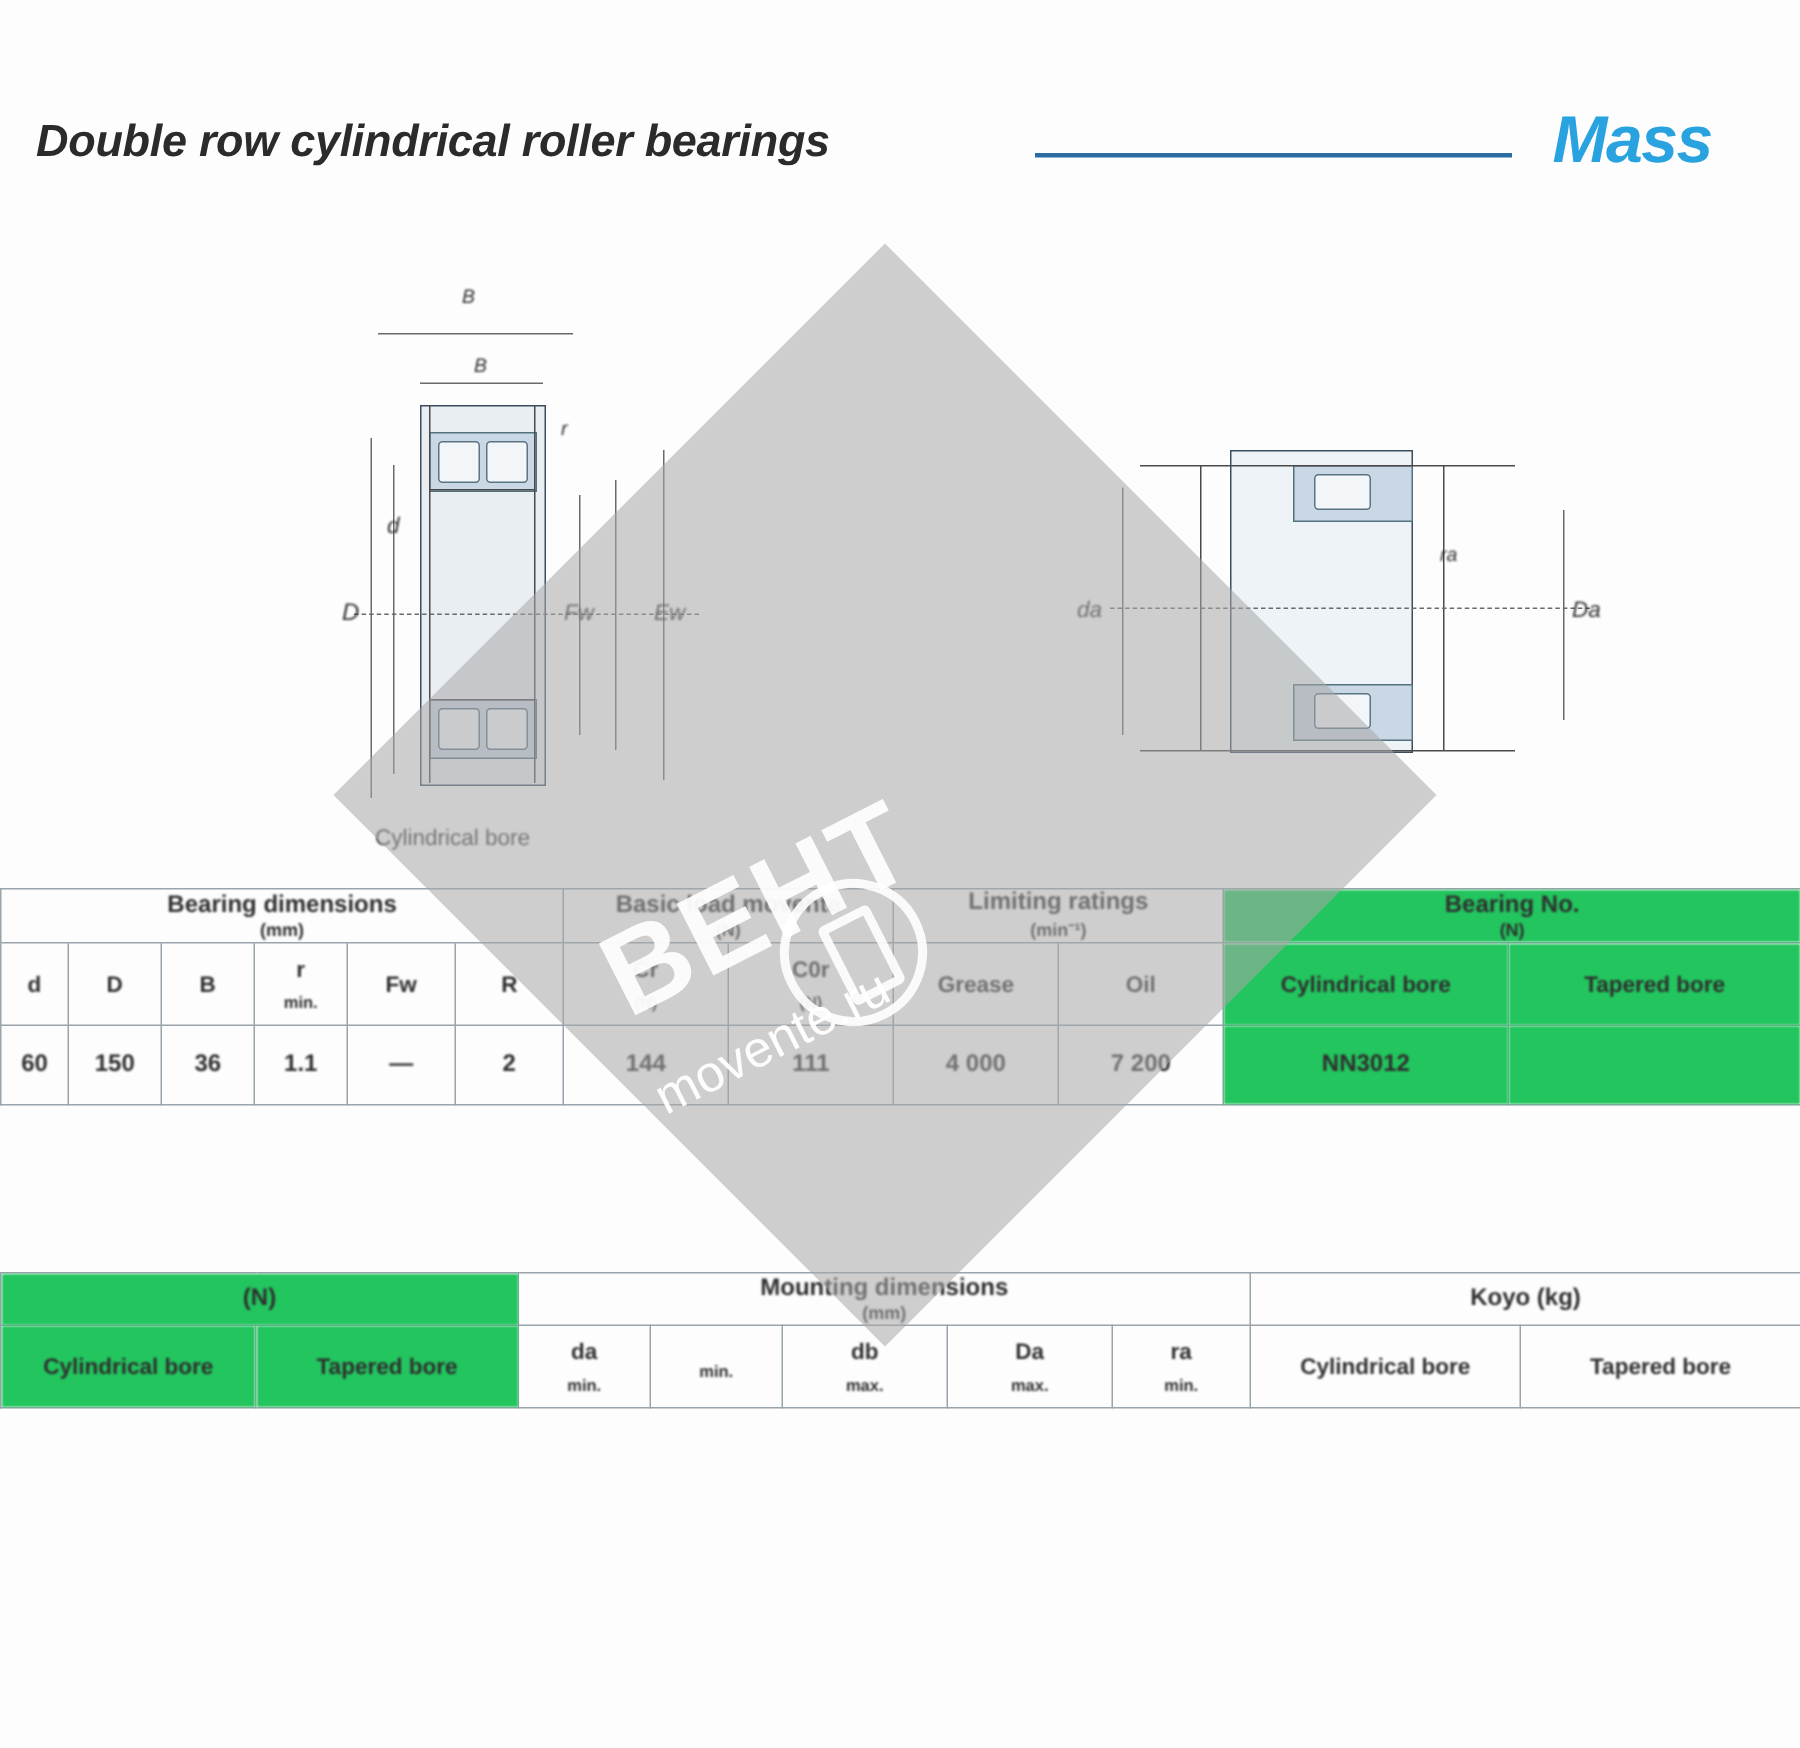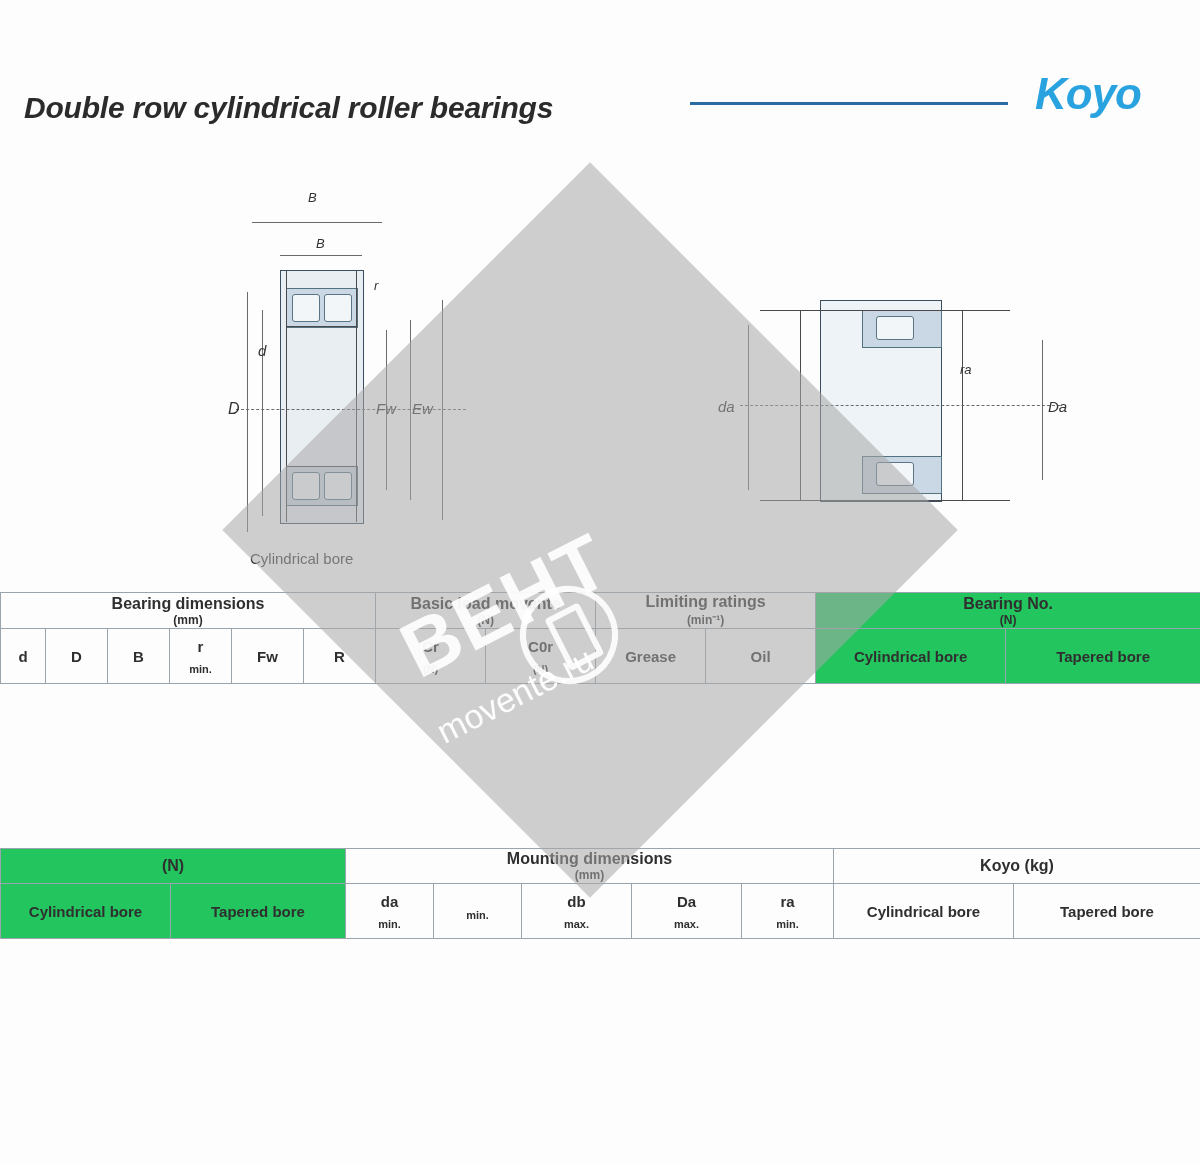--- a/index.html
+++ b/index.html
@@ -25,21 +25,21 @@
 
   
   .header {
     position: absolute;
     left: 0; top: 78px;
     width: 1200px;
     height: 62px;
   }
   .header-title {
     position: absolute;
-    left: 24px; top: 13px;
+    left: 24px; top: 0px;
     font-size: 30px;
     font-weight: bold;
     font-style: italic;
     color: #2b2b2b;
     letter-spacing: -0.2px;
     white-space: nowrap;
     filter: blur(0.5px);
   }
   .header-rule {
     position: absolute;
@@ -195,21 +195,21 @@
   }
 </style>
 </head>
 <body>
 
 <div class="page">
 
   <div class="header">
     <div class="header-title">Double row cylindrical roller bearings</div>
     <div class="header-rule"></div>
-    <div class="brand">Koyo</div>
+    <div class="brand">Mass</div>
   </div>
 
   <div class="figure-zone">
 
     <div>
 
       <div class="brg-box" style="left:280px; top:110px; width:82px; height:252px;"></div>
 
       <div class="brg-fill" style="left:286px; top:128px; width:70px; height:38px;"></div>
       <div class="brg-lite" style="left:292px; top:134px; width:26px; height:26px; border-radius:3px;"></div>
@@ -233,21 +233,21 @@
       <div class="ln v" style="left:442px; top:140px; height:220px; background:#6a6a6a;"></div>
       <div class="ln h" style="left:280px; top:95px; width:82px; background:#6a6a6a;"></div>
       <div class="ln h" style="left:252px; top:62px; width:130px; background:#6a6a6a;"></div>
 
       <div class="fig-label" style="left:308px; top:30px;">B</div>
       <div class="fig-label" style="left:316px; top:76px;">B</div>
       <div class="fig-label" style="left:374px; top:118px;">r</div>
       <div class="fig-label" style="left:228px; top:240px; font-size:16px;">D</div>
       <div class="fig-label" style="left:258px; top:182px; font-size:15px;">d</div>
       <div class="fig-label" style="left:376px; top:240px; font-size:15px;">Fw</div>
-      <div class="fig-label" style="left:412px; top:240px; font-size:15px;">Ew</div>
+      <div class="fig-label" style="left:412px; top:240px; font-size:15px;padding-left:24px;">Ew</div>
 
       <div class="fig-caption" style="left:250px; top:390px; font-size:15px;">Cylindrical bore</div>
     </div>
 
     <div>
       <div class="brg-box" style="left:820px; top:140px; width:120px; height:200px; background:#eef3f7;"></div>
       <div class="brg-fill" style="left:862px; top:150px; width:78px; height:36px;"></div>
       <div class="brg-lite" style="left:876px; top:156px; width:36px; height:22px; border-radius:3px;"></div>
       <div class="brg-fill" style="left:862px; top:296px; width:78px; height:36px;"></div>
       <div class="brg-lite" style="left:876px; top:302px; width:36px; height:22px; border-radius:3px;"></div>
@@ -317,20 +317,34 @@
       </td>
       <td>
         <span>C0r</span>
         <span class="sub">(N)</span>
       </td>
       <td><span>Grease</span></td>
       <td><span>Oil</span></td>
       <td class="blue"><span>Cylindrical bore</span></td>
       <td class="blue"><span>Tapered bore</span></td>
     </tr>
+    <tr class="data-row">
+      <td>60</td>
+      <td>150</td>
+      <td>36</td>
+      <td>1.1</td>
+      <td>—</td>
+      <td>2</td>
+      <td>144</td>
+      <td>111</td>
+      <td>4 000</td>
+      <td>7 200</td>
+      <td class="blue">NN3012</td>
+      <td class="blue"></td>
+    </tr>
   </tbody>
     </table>
 
   <table class="tbl2">
     <colgroup>
       <col style="width:170px">
         <col style="width:175px">
       <col style="width:88px">
         <col style="width:88px">
       <col style="width:110px">

